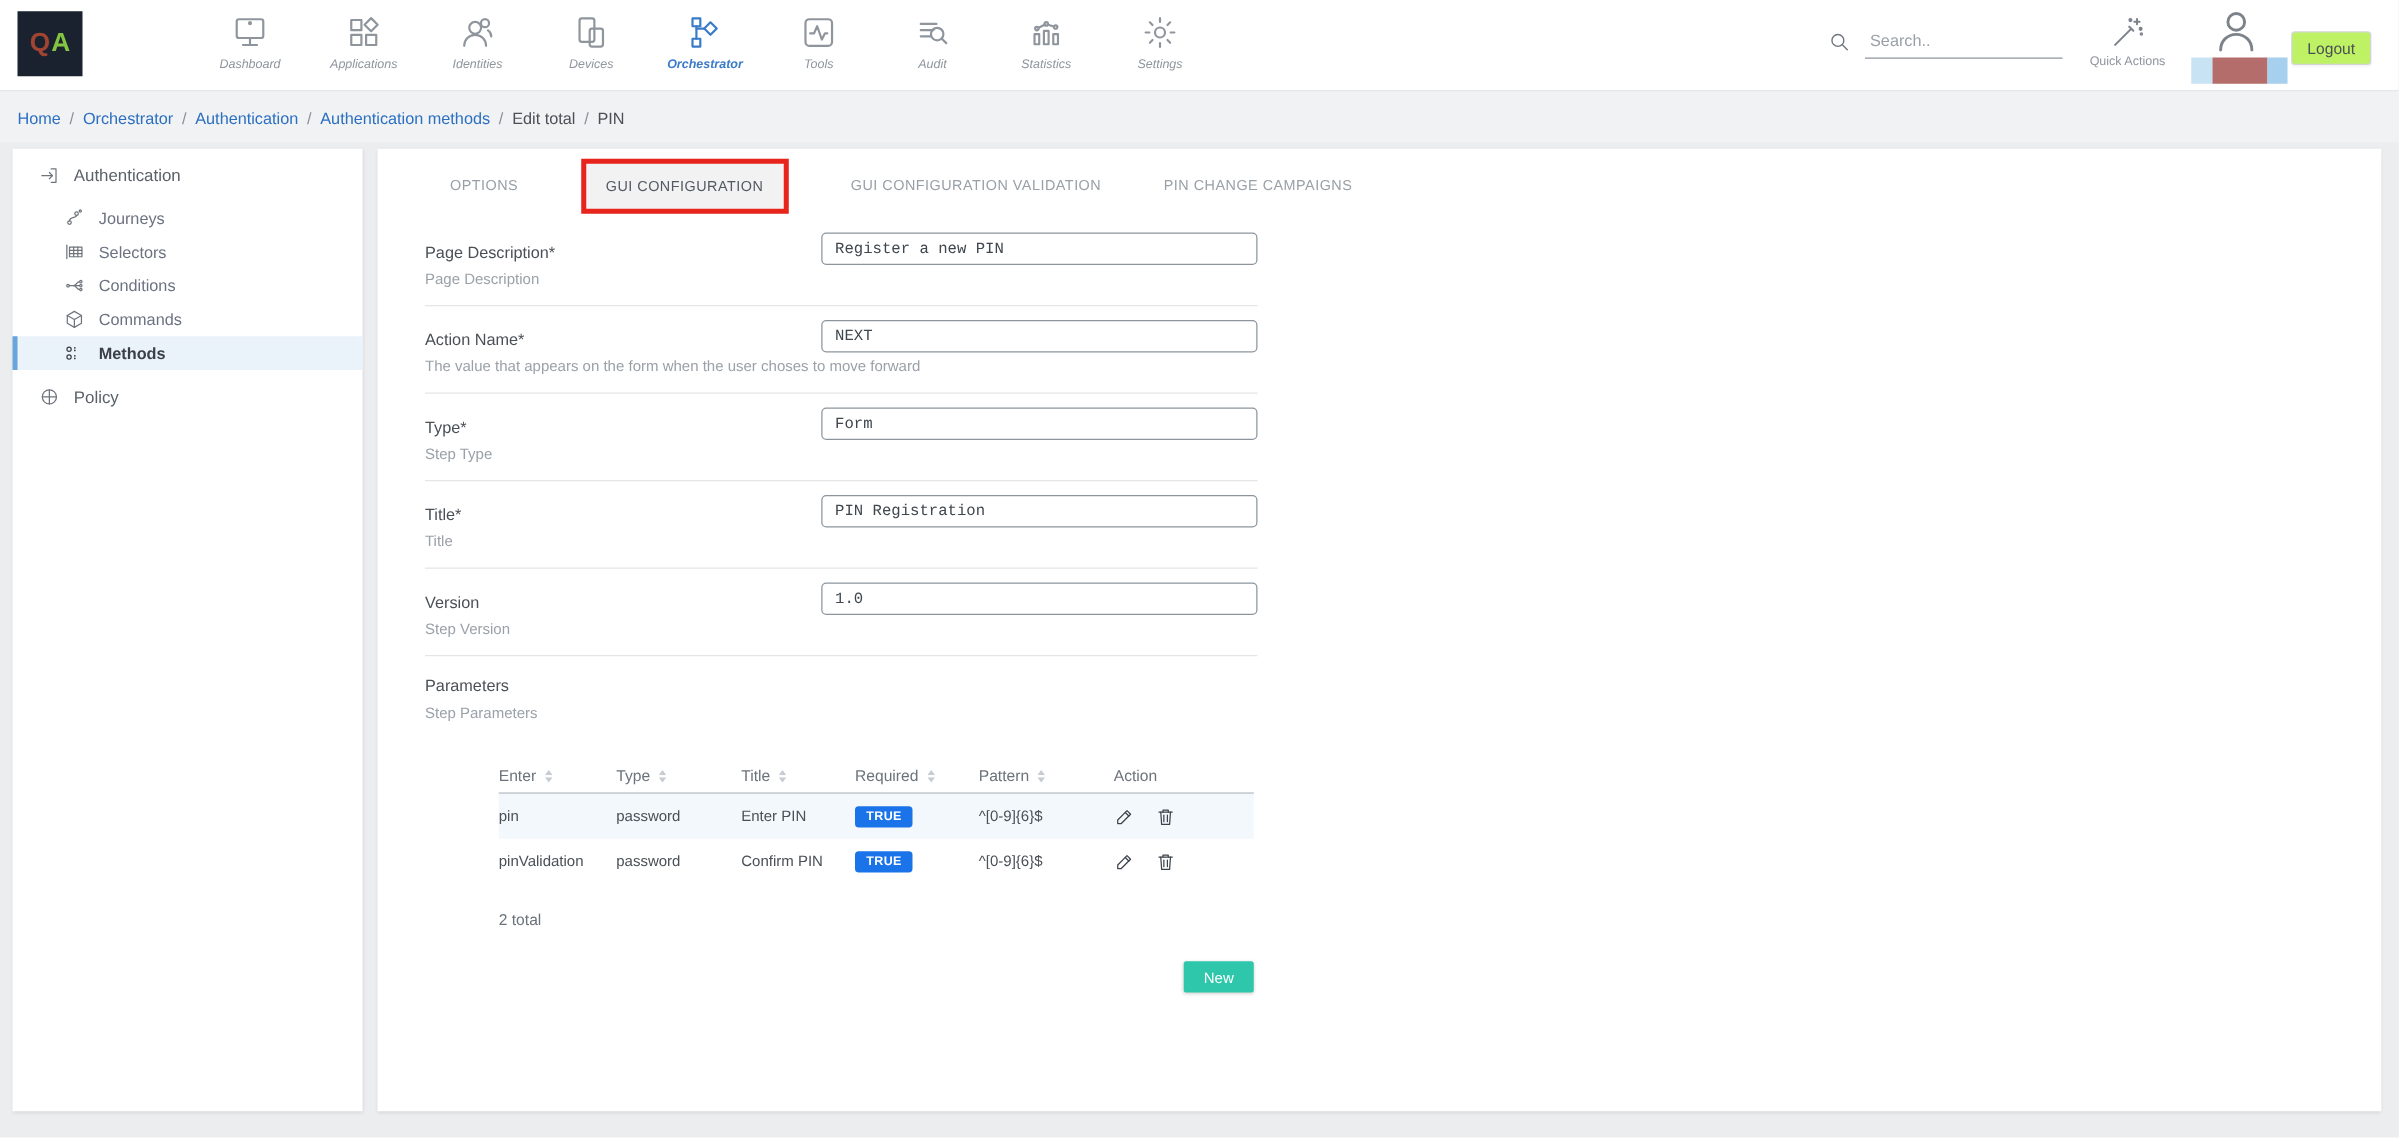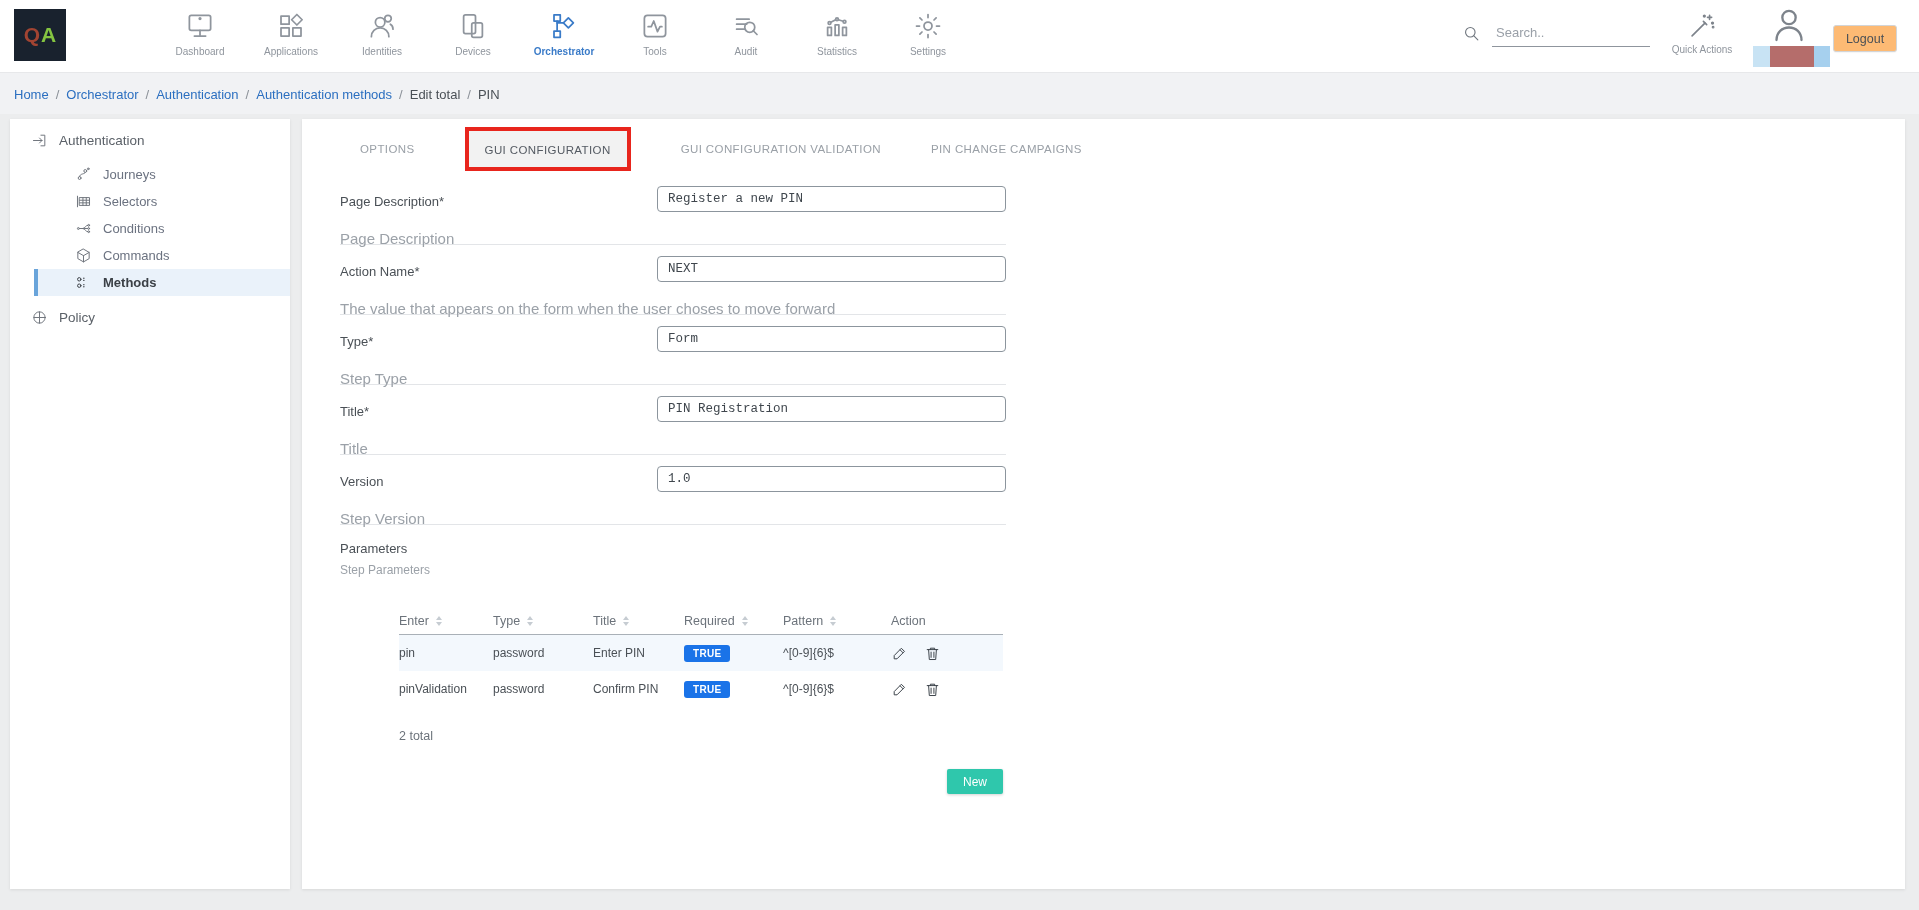--- a/index.html
+++ b/index.html
@@ -12,42 +12,42 @@
 
   
   .topbar { position:absolute; left:0; top:0; width:1919px; height:72px; background:#ffffff; }
   .logo { position:absolute; left:14px; top:9px; width:52px; height:52px; background:#19222e;
           display:flex; align-items:center; justify-content:center; font-size:21px; font-weight:bold; cursor:pointer; }
   .logo .q { color:#a24432; letter-spacing:1px; }
   .logo .a { color:#84c441; }
   .nav { position:absolute; left:166px; top:0; height:72px; display:flex; gap:23px; }
   .nav-item { width:68px; height:72px; display:flex; flex-direction:column; align-items:center; cursor:pointer; color:#8f959d; }
   .nav-item svg { width:30px; height:30px; margin-top:11px; }
-  .nav-item .nav-label { font-size:10px; margin-top:5px; white-space:nowrap; }
+  .nav-item .nav-label { font-size:10px; margin-top:5px; white-space:nowrap;font-style:italic; }
   .nav-item.active { color:var(--nav-active-blue,#3a7bc8); }
   .nav-item.active .nav-label { font-weight:bold; }
 
   .search-wrap { position:absolute; left:1462px; top:0; height:66px; display:flex; align-items:center; }
   .search-wrap svg { width:19px; height:19px; color:#6f767e; margin-right:11px; }
   .search-input { width:158px; border:none; border-bottom:1px solid #8f959d; font-size:13px;
                   font-family:"Liberation Sans",sans-serif; padding:6px 4px; outline:none; color:#4a5056; background:transparent; }
   .search-input::placeholder { color:#9aa0a8; }
 
   .quick { position:absolute; left:1664px; top:0; width:76px; height:72px; display:flex; flex-direction:column; align-items:center; cursor:pointer; color:#8f959d; }
   .quick svg { width:28px; height:28px; margin-top:12px; color:#7d838b; }
   .quick .nav-label { font-size:10px; margin-top:4px; white-space:nowrap; }
 
   .avatar-btn { position:absolute; left:1769px; top:5px; width:40px; height:40px; color:#7d838b; cursor:pointer; background:none; border:none; }
   .avatar-btn svg { width:40px; height:40px; }
   .avatar-strip { position:absolute; left:1753px; top:46px; width:77px; height:21px; display:flex; z-index:5; }
   .avatar-strip i:nth-child(1){ width:17px; background:#c8e3f4; }
   .avatar-strip i:nth-child(2){ width:44px; background:#b56d6b; }
   .avatar-strip i:nth-child(3){ width:16px; background:#a6d0ee; }
 
-  .logout-btn { position:absolute; left:1833px; top:25px; width:64px; height:27px; background:#fdba74;
+  .logout-btn { position:absolute; left:1833px; top:25px; width:64px; height:27px; background:#bef264;
                 border:1px solid #d2d5d8; border-radius:3px; font-size:12.5px; color:#4a5056;
                 font-family:"Liberation Sans",sans-serif; cursor:pointer; box-shadow:0 1px 1px rgba(0,0,0,.04); }
 
   
   .crumbbar { position:absolute; left:0; top:72px; width:1919px; height:42px; background:#f1f2f4; border-top:1px solid #e7e8ea; }
   .breadcrumb { position:absolute; left:14px; top:0; height:42px; display:flex; align-items:center; font-size:13px; }
   .crumb-link { color:var(--link-blue,#2b6fc0); cursor:pointer; }
   .crumb-current { color:#4a5056; }
   .crumb-sep { color:#8a9097; margin:0 7px; }
   .save-btn { position:absolute; left:1782px; top:85px; width:56px; height:24px; background:var(--accent-teal,#2fc7ac);
@@ -57,38 +57,38 @@
 
   
   .card { position:absolute; background:#fff; box-shadow:0 1px 3px rgba(0,0,0,.09); }
   .sidebar-card { left:10px; top:119px; width:280px; height:770px; padding-top:8px; }
   .main-card { left:302px; top:119px; width:1603px; height:770px; }
 
   
   .side-item { display:flex; align-items:center; gap:11px; cursor:pointer; color:#6b7280; font-size:13px; }
   .side-root { height:26px; padding-left:21px; font-size:13.5px; color:#5b6168; }
   .side-root svg, .side-sub-item svg { width:17px; height:17px; flex:0 0 auto; color:#70757d; }
-  .side-sub { margin-top:8px;margin-left:24px; }
+  .side-sub { margin-top:8px; }
   .side-sub-item { height:27px; padding-left:41px; }
   .side-sub-item.selected { background:var(--selected-nav-bg,#eaf2fa); border-left:4px solid var(--selected-nav-border,#69a4da);
                             padding-left:37px; color:#3b4046; font-weight:bold; }
   .side-sub-item.selected svg { color:#3b4046; }
   .side-root.policy { margin-top:8px; }
 
   
   .tabs { position:absolute; left:58px; top:9px; height:42px; display:flex; align-items:center; gap:50px; }
   .tab { font-size:11.5px; letter-spacing:.4px; color:#9aa0a7; cursor:pointer; white-space:nowrap; }
   .annotation-box { border:4px solid var(--annotation-red,#e8251d); background:#f2f2f2; padding:9px 16px; }
   .annotation-box .tab { color:#545a62; }
 
   
   .form { position:absolute; left:38px; top:56px; width:666px; }
   .field-row { position:relative; height:70px; border-bottom:1px solid #e3e5e8; }
   .field-label { position:absolute; left:0; top:19px; font-size:13px; color:#4a5056; }
-  .field-help { position:absolute; left:0; top:41px; font-size:15px; color:#9ba1a8; white-space:nowrap;margin-top:14px; }
+  .field-help { position:absolute; left:0; top:41px; font-size:12px; color:#9ba1a8; white-space:nowrap; }
   .field-input { position:absolute; left:317px; top:11px; width:349px; height:26px; border:1px solid #8c959d;
                  border-radius:4px; padding:0 10px; font-size:12.5px; color:#3f464d; font-family:Liberation Mono, monospace; outline:none; }
 
   .params-head { padding-top:16px; }
   .params-label { font-size:13px; color:#4a5056; }
   .params-help { font-size:12px; color:#9ba1a8; margin-top:7px; }
 
   .param-table { margin:30px 0 0 59px; width:604px; }
   .thead, .trow { display:grid; grid-template-columns:94px 100px 91px 99px 108px 112px; align-items:center; }
   .thead { height:28px; border-bottom:1px solid #a9b0b7; font-size:12.5px; color:#6c737b; }

